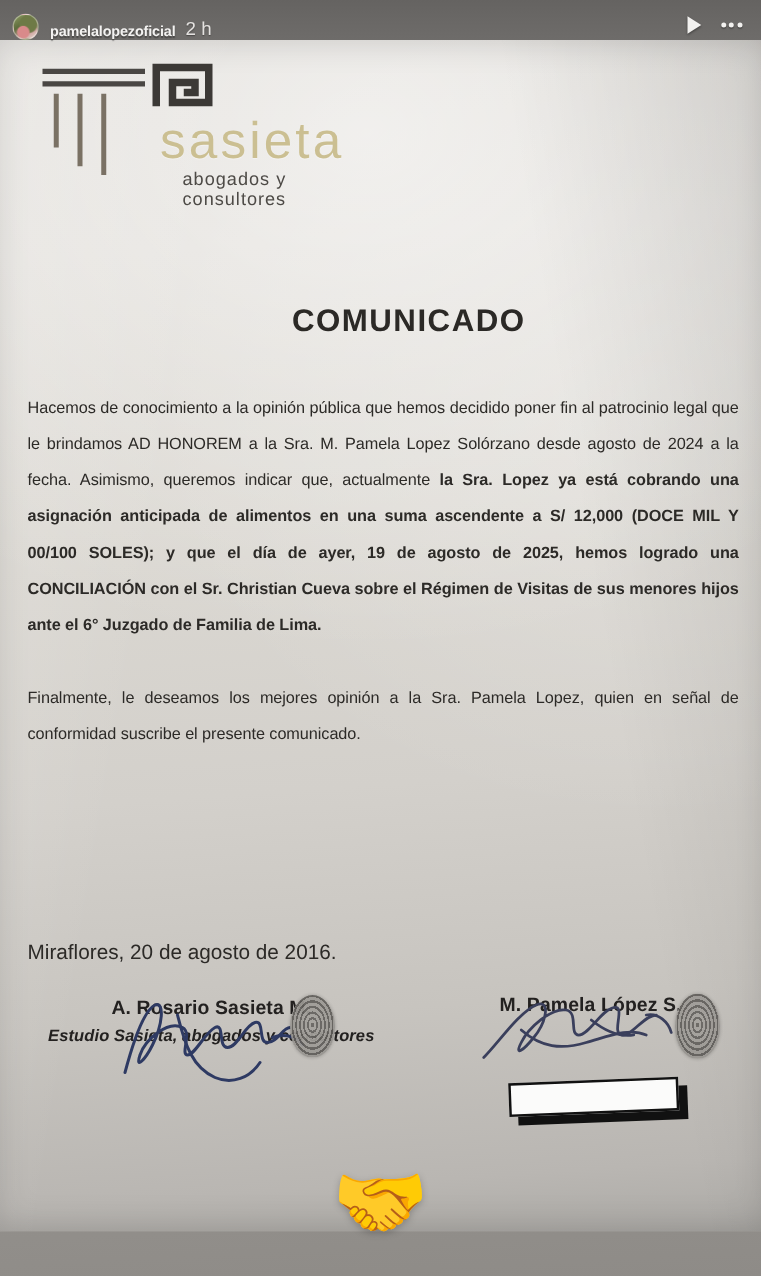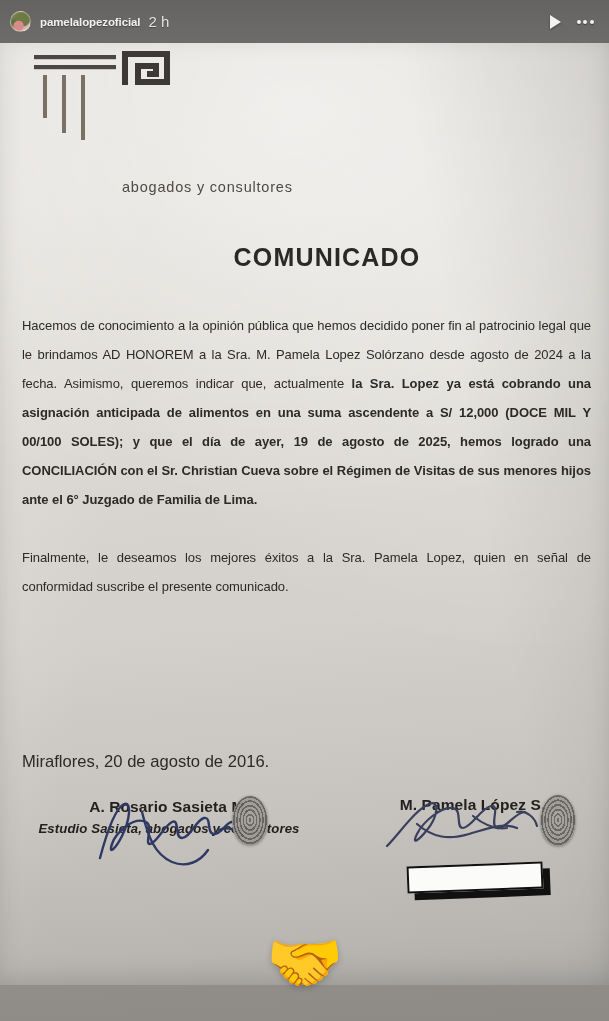--- a/index.html
+++ b/index.html
@@ -32,22 +32,22 @@
     content:"";
     position:absolute; inset:0;
     background:
       linear-gradient(100deg, rgba(255,255,255,.18) 0%, rgba(255,255,255,0) 26%),
       linear-gradient(260deg, rgba(0,0,0,.10) 0%, rgba(0,0,0,0) 28%);
     pointer-events:none;
   }
 
   
   .story-header{
-    position:absolute; left:0; top:0; right:0; height:43px;
-    display:flex; align-items:center;
+    position:absolute; left:0; top:0; right:0; height:32px;
+    display:flex; align-items:flex-end;
     padding:0 12px 0 10px;
     background:linear-gradient(180deg,#656361 0%,#6a6866 55%,#6e6c6a 100%);
     z-index:6;
   }
   .avatar{
     width:21px;height:21px;border-radius:50%;
     flex:0 0 auto;
     background:
       radial-gradient(circle at 40% 72%, #d98a8a 0 26%, rgba(217,138,138,0) 30%),
       radial-gradient(circle at 62% 38%, #6e7a46 0 40%, rgba(110,122,70,0) 46%),
@@ -96,26 +96,25 @@
   .brand{
     position:absolute; left:98px; top:44px;
     font-size:41px;
     letter-spacing:2.5px;
     color:#cbbf92;
     font-weight:400;
     line-height:1;
     text-shadow:0 1px 1px rgba(255,255,255,.4);
   }
   .brand-sub{
-    position:absolute; left:92px; top:88px;
+    position:absolute; left:116px; top:88px;
     font-size:14.5px;
     letter-spacing:.8px;
     color:#4d4a46;
     font-weight:500;
-    margin-top:43px;
   }
 
   
   .doc-title{
     position:absolute; left:0; right:0; top:243px;
     text-align:center;
     font-size:25px;
     font-weight:bold;
     letter-spacing:1.2px;
     color:#2b2926;
@@ -226,28 +225,29 @@
     <svg class="mark" viewBox="0 0 145 92">
       <rect x="4" y="7" width="82" height="4.2" fill="#4a4744"></rect>
       <rect x="4" y="17" width="82" height="4.2" fill="#4a4744"></rect>
       <rect x="13" y="27" width="4" height="43" fill="#7a7164"></rect>
       <rect x="32" y="27" width="4" height="58" fill="#7a7164"></rect>
       <rect x="51" y="27" width="4" height="66" fill="#7a7164"></rect>
       <g fill="none" stroke="#3c3936" stroke-width="6">
         <path d="M 95 37 L 95 6 L 137 6 L 137 34 L 108 34 L 108 18 L 126 18 L 126 26 L 117 26"></path>
       </g>
     </svg>
+    <div class="brand">sasieta</div>
     <div class="brand-sub">abogados y consultores</div>
   </div>
 
   <div class="doc-title">COMUNICADO</div>
 
   <div class="body-text">
     <p class="para"><span>Hacemos de conocimiento a la opinión pública que hemos decidido poner fin al patrocinio legal que le brindamos AD HONOREM a la Sra. M. Pamela Lopez Solórzano desde agosto de 2024 a la fecha. Asimismo, queremos indicar que, actualmente </span><b>la Sra. Lopez ya está cobrando una asignación anticipada de alimentos en una suma ascendente a S/ 12,000 (DOCE MIL Y 00/100 SOLES); y que el día de ayer, 19 de agosto de 2025, hemos logrado una CONCILIACIÓN con el Sr. Christian Cueva sobre el Régimen de Visitas de sus menores hijos ante el 6° Juzgado de Familia de Lima.</b></p>
-    <p class="para">Finalmente, le deseamos los mejores éxitos a la Sra. Pamela Lopez, quien en señal de conformidad suscribe el presente comunicado.</p>
+    <p class="para">Finalmente, le deseamos los mejores opinión a la Sra. Pamela Lopez, quien en señal de conformidad suscribe el presente comunicado.</p>
   </div>
 
   <div class="place-date">Miraflores, 20 de agosto de 2016.</div>
 
   <div class="sig-left">
     <svg class="scribble" style="left:58px;top:-6px;width:185px;height:78px;" viewBox="0 0 185 78">
       <g fill="none" stroke="#2e3a63" stroke-width="2.4" stroke-linecap="round">
         <path d="M18 66 C26 36 34 16 42 12 C50 9 48 28 40 44 C34 56 26 64 30 52 C34 40 52 24 64 30 C72 34 62 52 68 52 C74 52 82 34 90 30 C98 26 92 46 100 46 C108 46 114 28 122 26 C130 24 124 42 132 42 C140 42 144 30 150 30"></path>
         <path d="M60 20 C66 44 72 62 90 70 C104 76 118 70 126 58"></path>
         <path d="M136 38 C146 34 156 38 160 44"></path>

